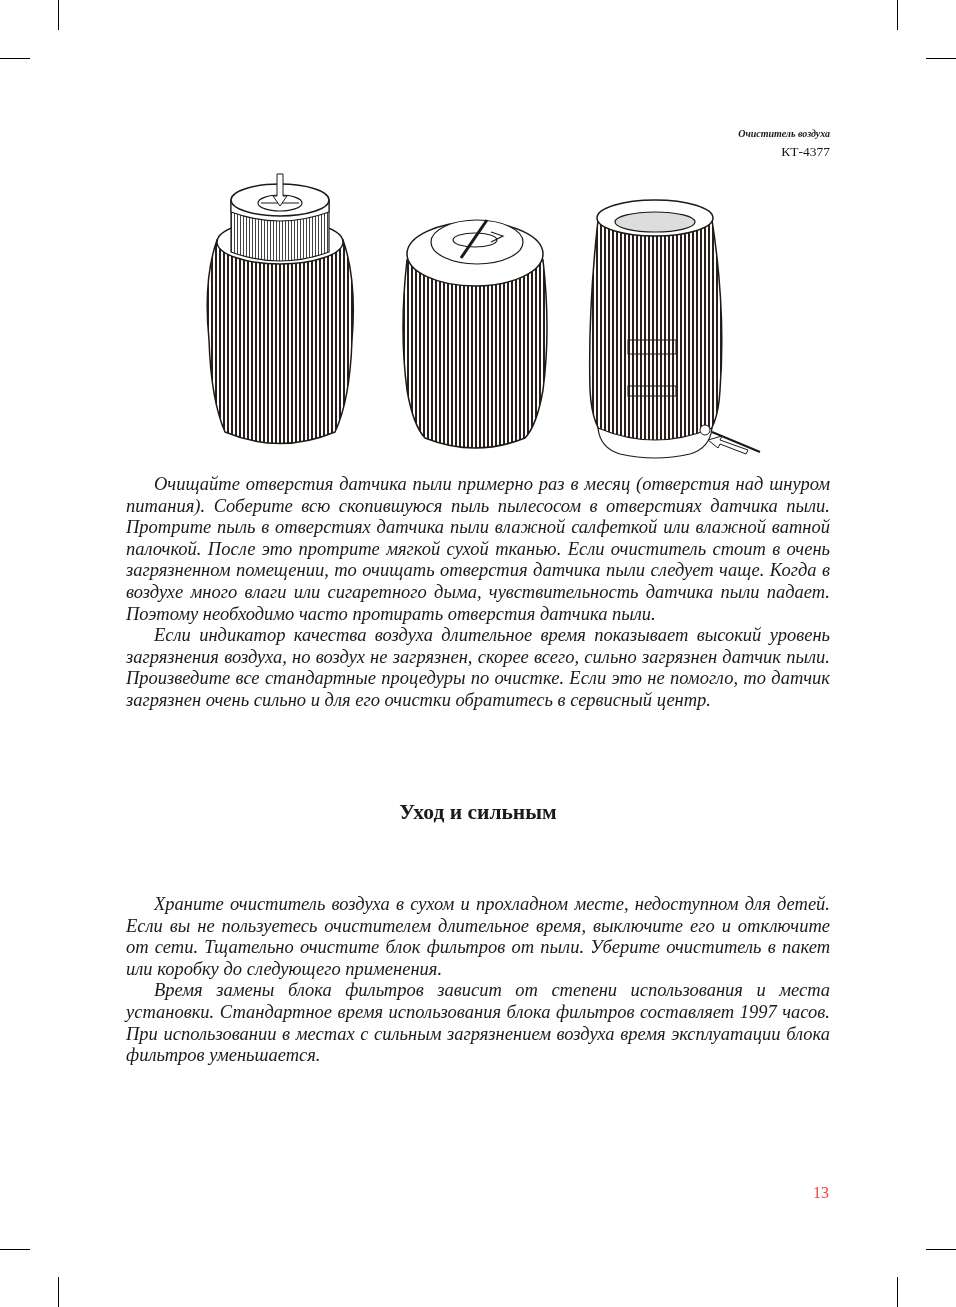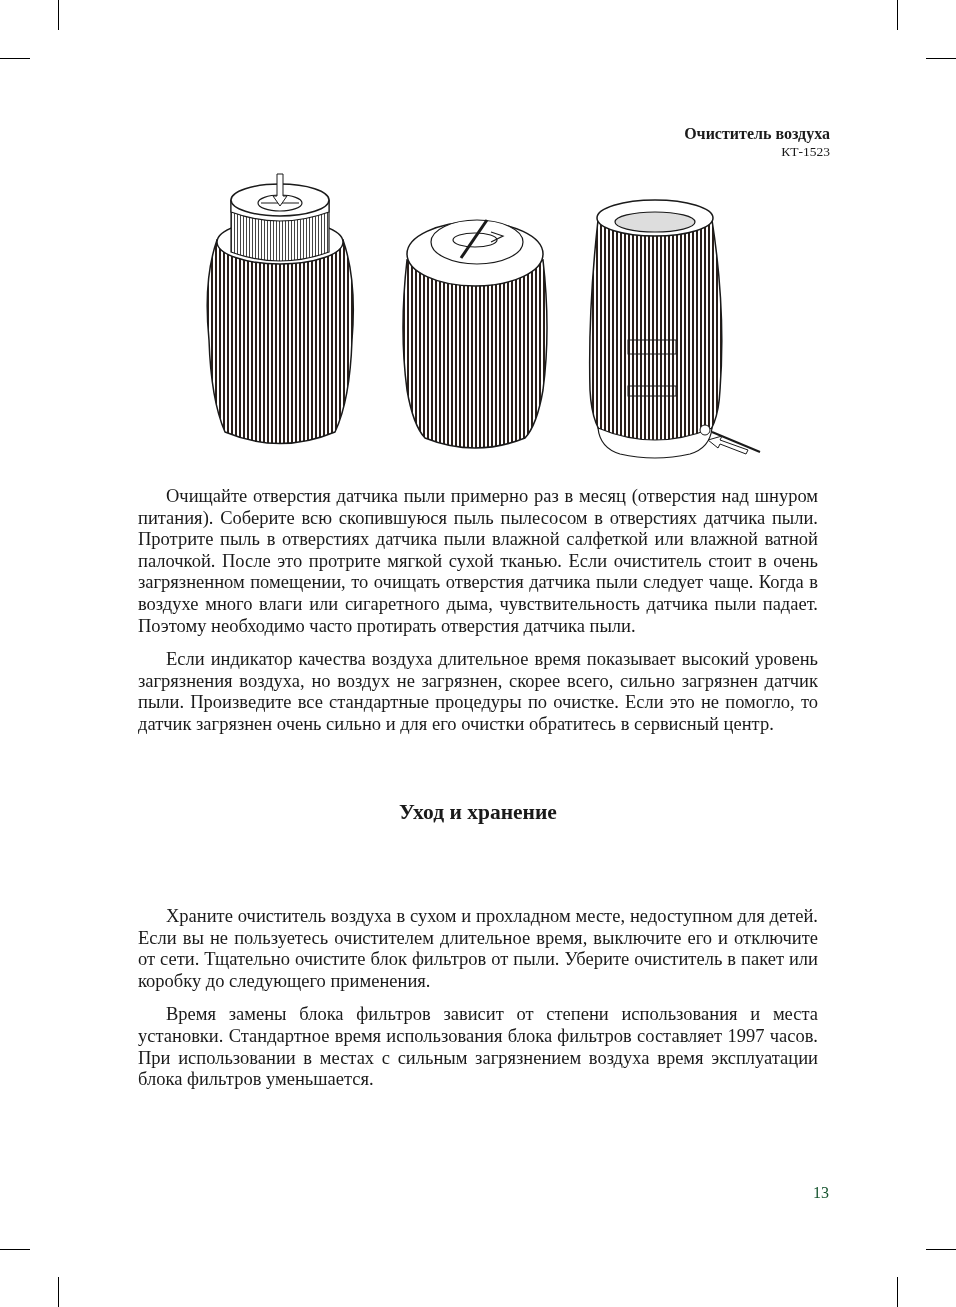--- a/index.html
+++ b/index.html
@@ -3,48 +3,48 @@
 <meta charset="utf-8">
 <style>
   html, body { margin: 0; padding: 0; background: #ffffff; }
   body { width: 956px; height: 1307px; position: relative; overflow: hidden;
          font-family: "Liberation Serif", "DejaVu Serif", serif; color: #1a1a1a; }
   .crop { position: absolute; background: #000; }
   .crop.v { width: 1px; height: 30px; }
   .crop.h { height: 1px; width: 30px; }
 
   .header { position: absolute; right: 126px; top: 125px; text-align: right; line-height: 18px; }
-  .header .title { font-weight: bold; font-size: 16px; }
+  .header .title { font-weight: bold; font-size: 10px; font-style: italic; }
   .header .model { font-size: 13.5px; }
 
   .figures { position: absolute; left: 195px; top: 170px; width: 590px; height: 300px; }
   .fig { position: absolute; }
 
   .text { position: absolute; left: 126px; width: 704px; font-size: 18.5px; line-height: 21.6px;
           text-align: justify; }
-  .text p { margin: 12px; text-indent: 28px; }
+  .text p { margin: 0; text-indent: 28px; font-style: italic; }
   .heading { position: absolute; left: 126px; width: 704px; top: 800px; text-align: center;
              font-weight: bold; font-size: 21.5px; }
-  .page-num { position: absolute; right: 127px; top: 1184px; font-size: 16px; color: #14532d; }
+  .page-num { position: absolute; right: 127px; top: 1184px; font-size: 16px; color: #ef4444; }
 </style>
 </head>
 <body>
 
 <div class="crop v" style="left:58px; top:0;"></div>
 <div class="crop h" style="left:0; top:58px;"></div>
 <div class="crop v" style="left:897px; top:0;"></div>
 <div class="crop h" style="left:926px; top:58px;"></div>
 <div class="crop h" style="left:0; top:1249px;"></div>
 <div class="crop v" style="left:58px; top:1277px;"></div>
 <div class="crop h" style="left:926px; top:1249px;"></div>
 <div class="crop v" style="left:897px; top:1277px;"></div>
 
 <div class="header">
   <div class="title">Очиститель воздуха</div>
-  <div class="model">КТ-1523</div>
+  <div class="model">КТ-4377</div>
 </div>
 
 <div class="figures">
 
   <svg class="fig" style="left:0; top:0;" width="175" height="285" viewBox="0 0 175 285">
     <defs>
       <pattern id="ribs1" width="4" height="10" patternUnits="userSpaceOnUse">
         <rect width="4" height="10" fill="#fff"></rect>
         <rect width="2" height="10" fill="#2a1f1a"></rect>
       </pattern>
@@ -100,20 +100,20 @@
     <line x1="132" y1="242" x2="180" y2="262" stroke="#1a1a1a" stroke-width="2"></line>
     <path d="M168,260 L140,250 L142,246 L128,250 L138,258 L140,254 L166,264 Z" fill="#fff" stroke="#1a1a1a" stroke-width="1"></path>
   </svg>
 </div>
 
 <div class="text" style="top:474px;">
   <p>Очищайте отверстия датчика пыли примерно раз в месяц (отверстия над шнуром питания). Соберите всю скопившуюся пыль пылесосом в отверстиях датчика пыли. Протрите пыль в отверстиях датчика пыли влажной салфеткой или влажной ватной палочкой. После это протрите мягкой сухой тканью. Если очиститель стоит в очень загрязненном помещении, то очищать отверстия датчика пыли следует чаще. Когда в воздухе много влаги или сигаретного дыма, чувствительность датчика пыли падает. Поэтому необходимо часто протирать отверстия датчика пыли.</p>
   <p>Если индикатор качества воздуха длительное время показывает высокий уровень загрязнения воздуха, но воздух не загрязнен, скорее всего, сильно загрязнен датчик пыли. Произведите все стандартные процедуры по очистке. Если это не помогло, то датчик загрязнен очень сильно и для его очистки обратитесь в сервисный центр.</p>
 </div>
 
-<div class="heading">Уход и хранение</div>
+<div class="heading">Уход и сильным</div>
 
 <div class="text" style="top:894px;">
   <p>Храните очиститель воздуха в сухом и прохладном месте, недоступном для детей. Если вы не пользуетесь очистителем длительное время, выключите его и отключите от сети. Тщательно очистите блок фильтров от пыли. Уберите очиститель в пакет или коробку до следующего применения.</p>
   <p>Время замены блока фильтров зависит от степени использования и места установки. Стандартное время использования блока фильтров составляет 1997 часов. При использовании в местах с сильным загрязнением воздуха время эксплуатации блока фильтров уменьшается.</p>
 </div>
 
 <div class="page-num">13</div>
 
 </body></html>

